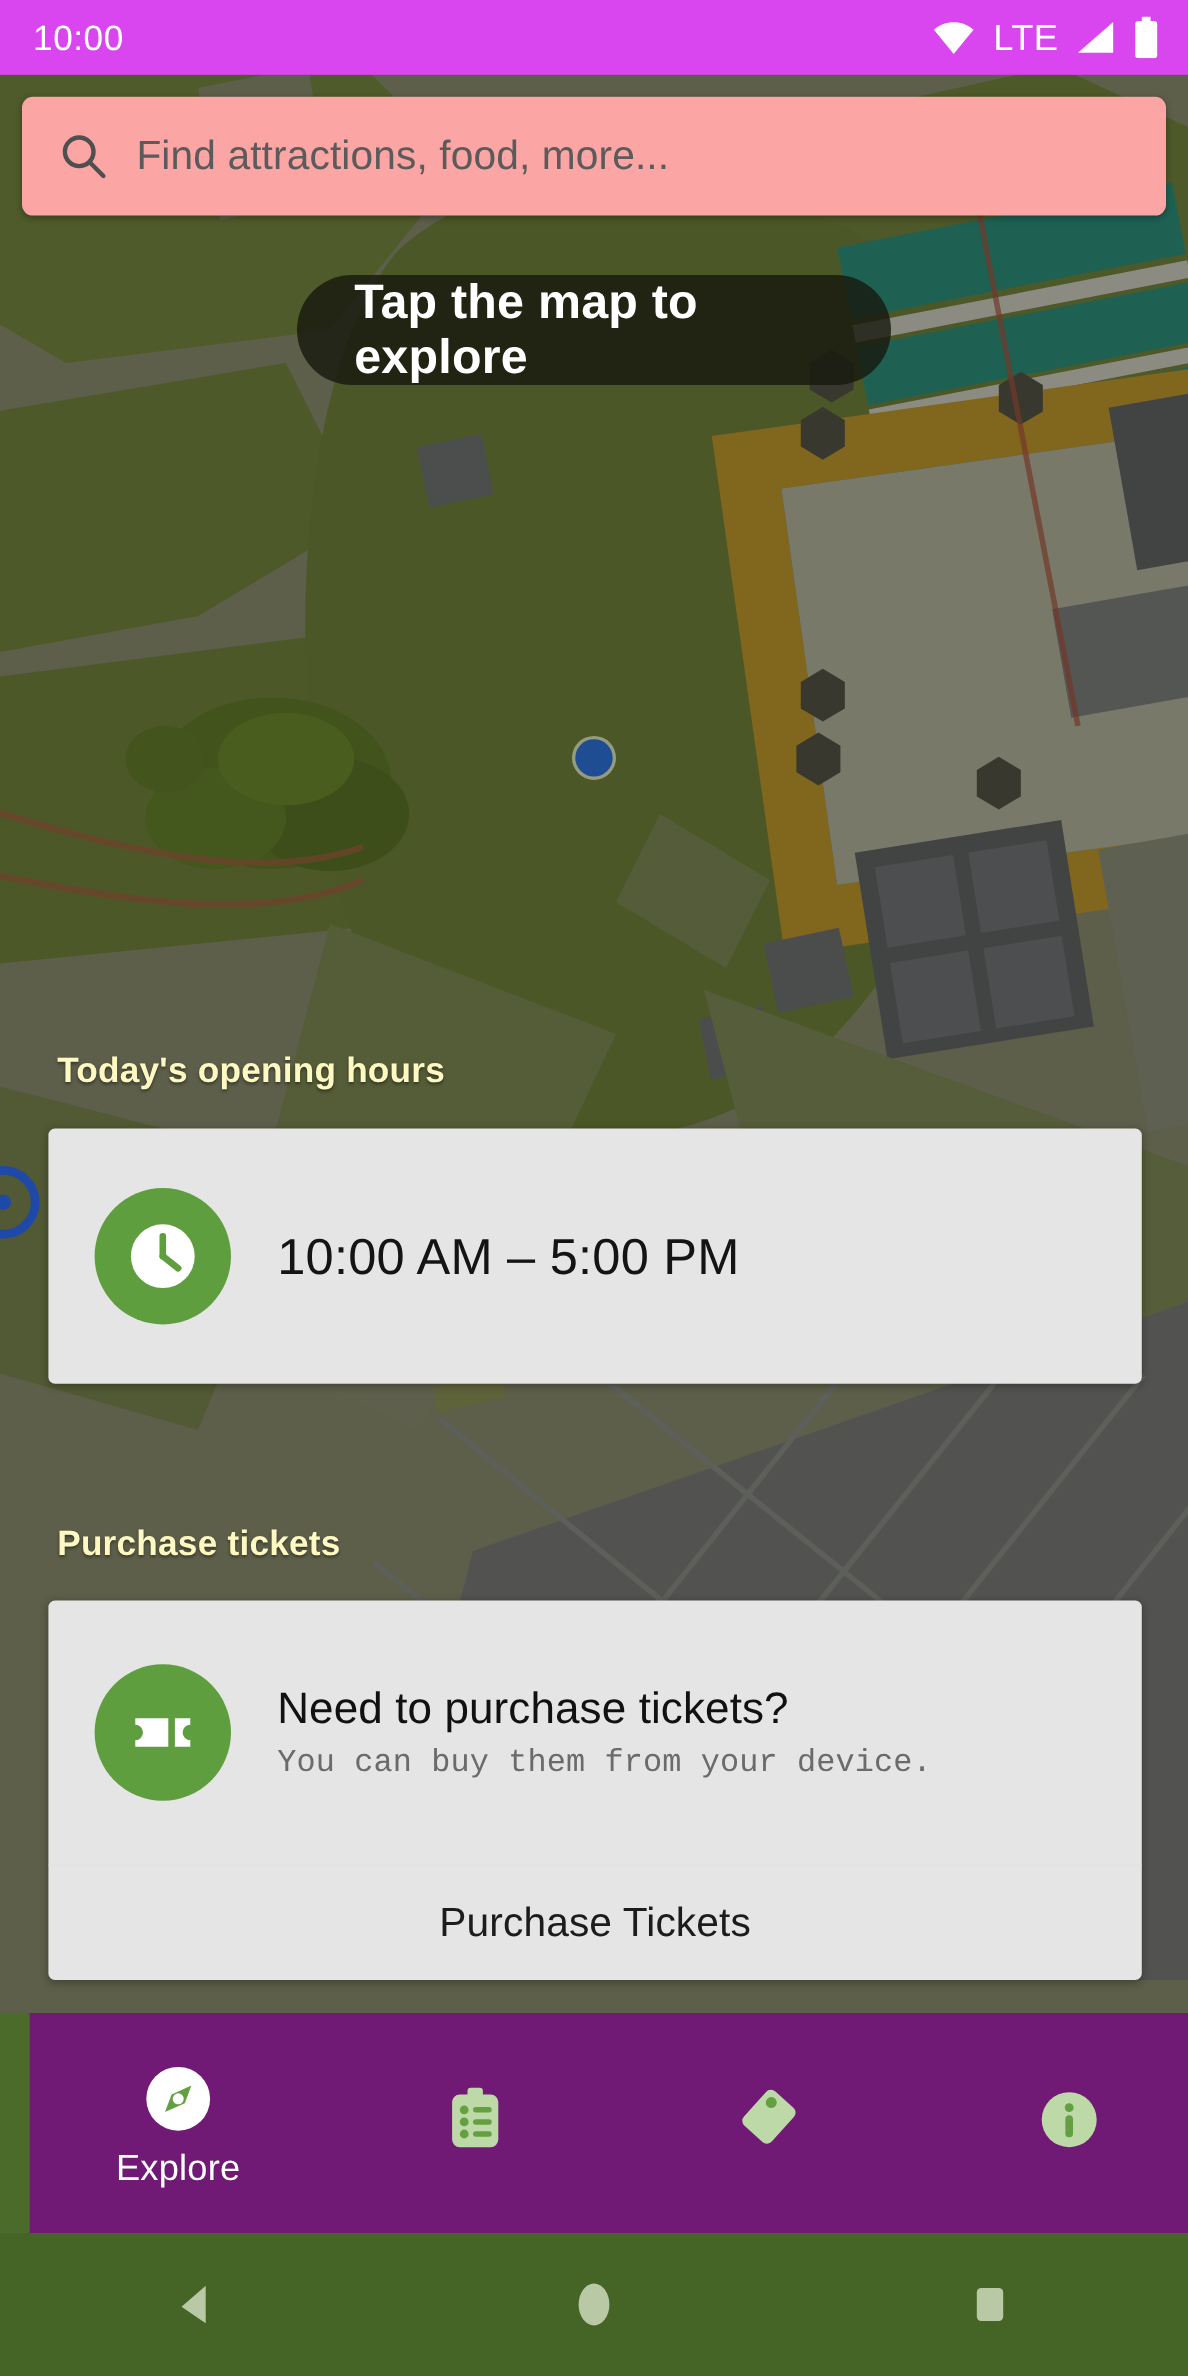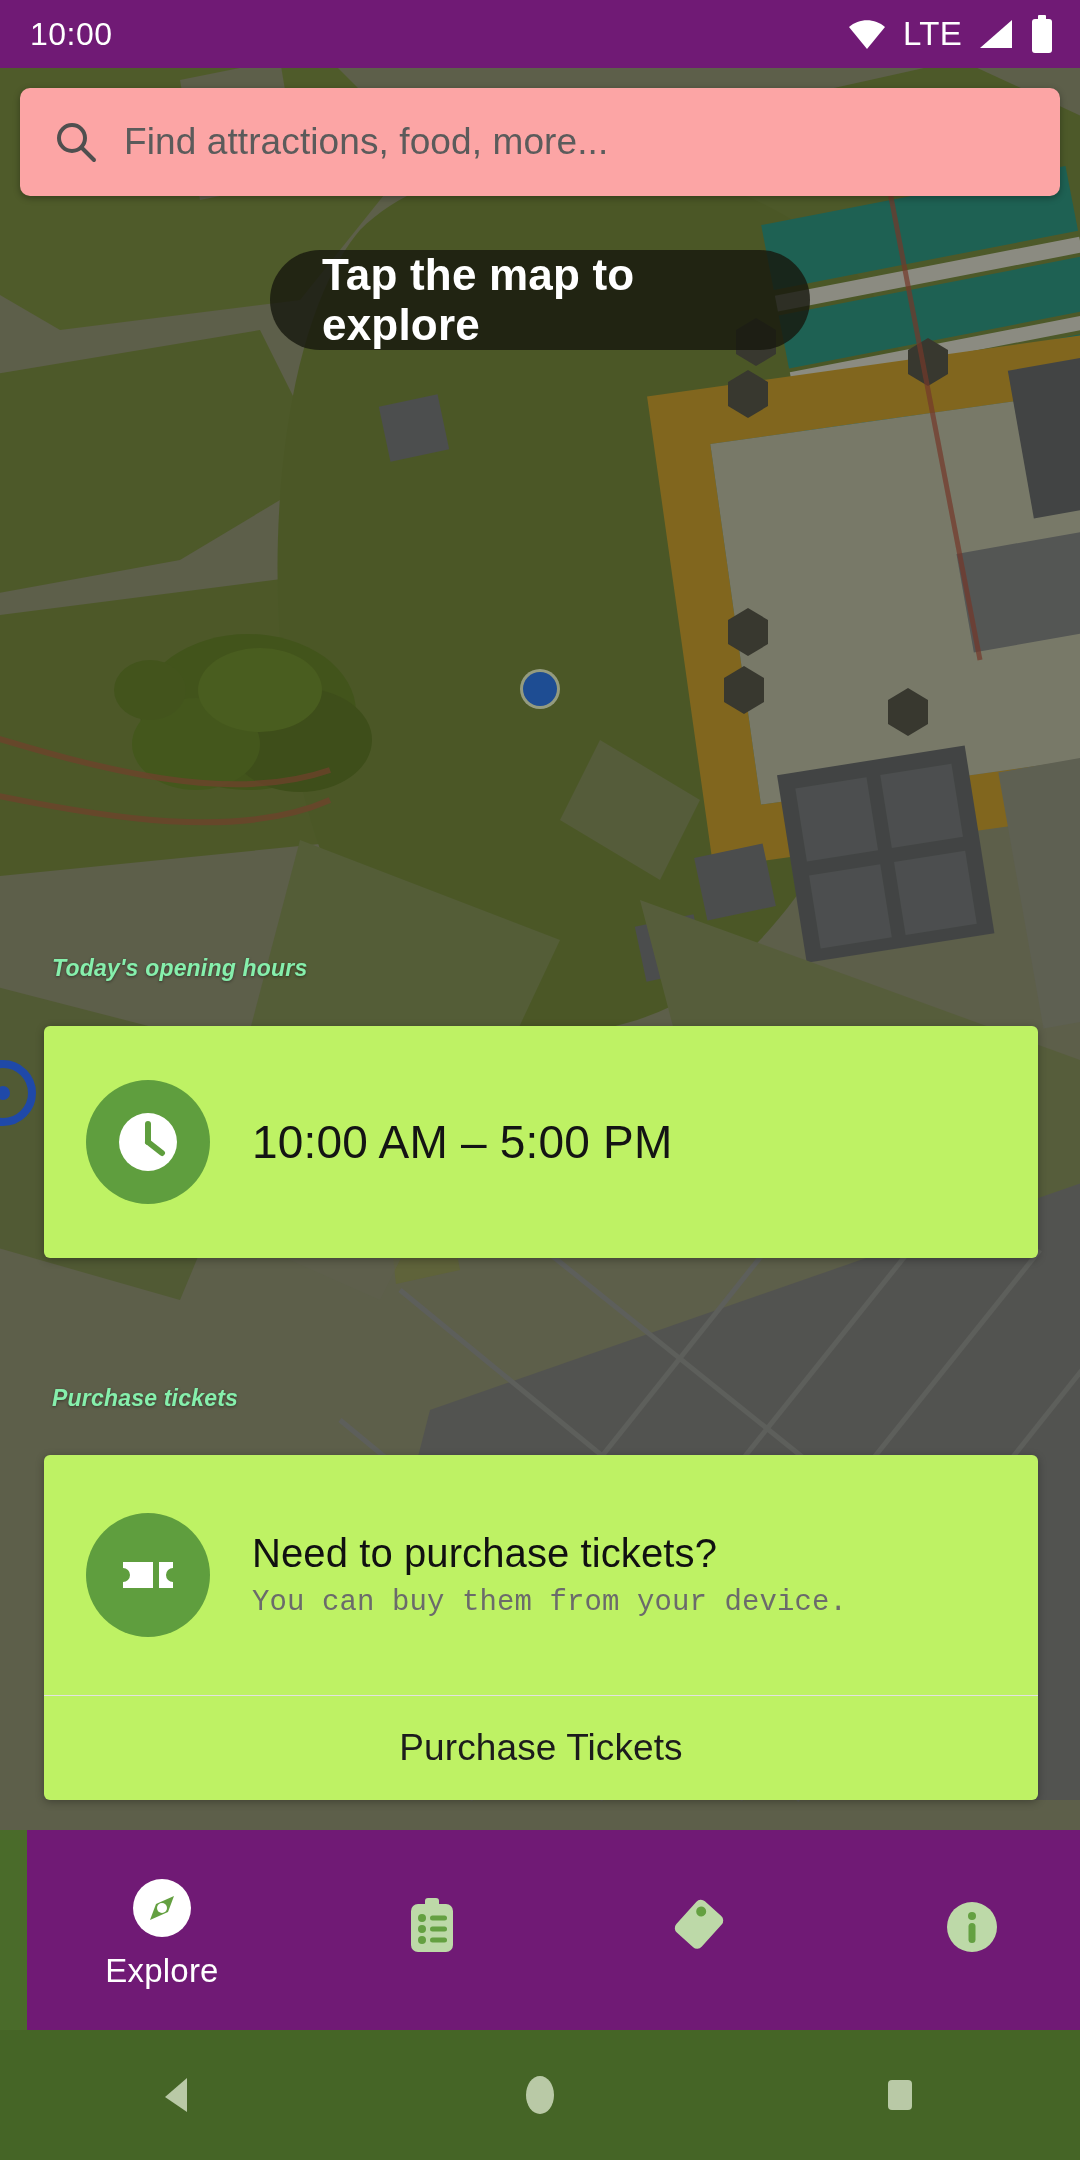--- a/index.html
+++ b/index.html
@@ -27,21 +27,21 @@
   
   #map-scrim {
     position: absolute; left: 0; top: 0; width: 1080px; height: 1830px;
     background: rgba(30,32,18,0.42);
     z-index: 40;
   }
 
   
   #statusbar {
     position: absolute; left: 0; top: 0; width: 1080px; height: 68px;
-    background: #701a75;
+    background: #d946ef;
     z-index: 90;
     display: flex; align-items: center;
     padding: 0 26px 0 30px;
     color: #ffffff;
   }
   #status-time { font-size: 32px; letter-spacing: .5px; line-height: 1; }
   #status-icons { margin-left: auto; display: flex; align-items: center; gap: 16px; }
   #status-icons svg { display: block; }
   #lte-label { font-size: 33px; letter-spacing: .3px; }
 
@@ -93,28 +93,27 @@
     width:14px; height:14px; border-radius:50%; background:#1f49a8;
   }
 
   
   #content {
     position: absolute; left: 0; top: 0; width: 1080px; height: 1830px;
     z-index: 60; pointer-events: none;
   }
   .section-title {
     position: absolute;
-    color: #86efac; font-size: 23px; font-weight: bold;
+    color: #fef9c3; font-size: 32px; font-weight: bold;
     letter-spacing: .2px;
     text-shadow: 0 1px 3px rgba(0,0,0,0.45);
-    font-style: italic;
   }
   .card {
     position: absolute;
-    background: #bef264;
+    background: #e5e5e5;
     border-radius: 6px;
     box-shadow: 0 2px 8px rgba(0,0,0,0.30);
     pointer-events: auto;
   }
 
   
   #hours-title { left: 52px; top: 955px; }
   #hours-card { left: 44px; top: 1026px; width: 994px; height: 232px; }
   #hours-card .row { display: flex; align-items: center; height: 100%; padding: 0 42px; }
   .circle-icon {

